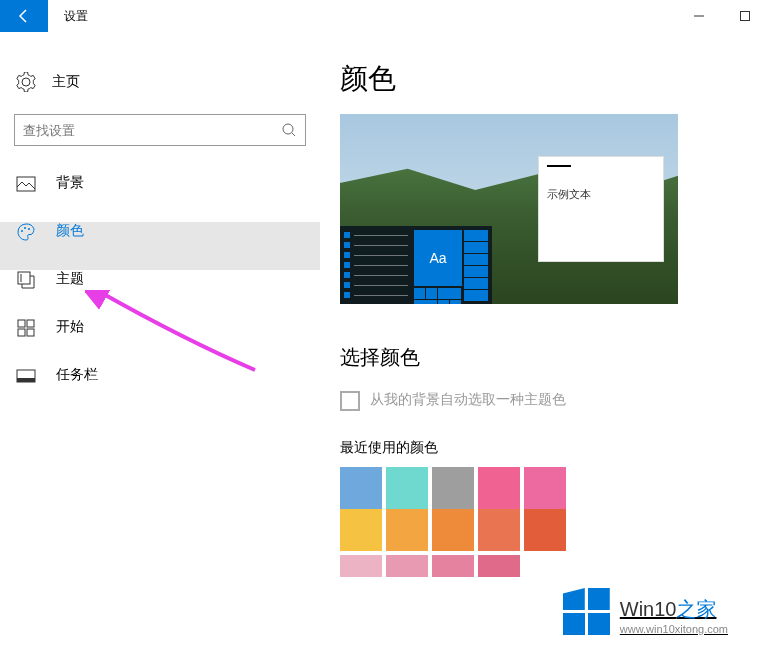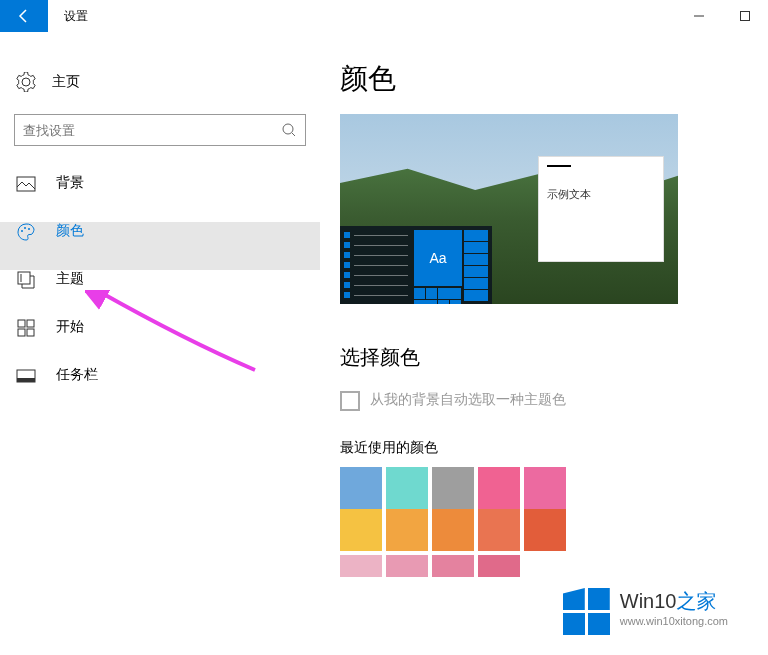--- a/index.html
+++ b/index.html
@@ -57,21 +57,21 @@
     .checkbox { width: 20px; height: 20px; border: 2px solid #aaa; margin-right: 10px; }
     .checkbox-label { font-size: 14px; }
     
     .color-heading { font-size: 14px; margin-top: 28px; margin-bottom: 10px; }
     .swatch-row { display: flex; gap: 4px; }
     .swatch { width: 42px; height: 42px; }
     .swatch-sm { width: 42px; height: 22px; }
     
     .arrow-annotation { position: absolute; left: 85px; top: 290px; pointer-events: none; }
     
-    .watermark { position: absolute; right: 40px; bottom: 20px; display: flex; align-items: flex-start; gap: 10px; }
+    .watermark { position: absolute; right: 40px; bottom: 20px; display: flex; align-items: flex-end; gap: 10px; text-decoration: underline; }
     .wm-logo { display: grid; grid-template-columns: 22px 22px; grid-template-rows: 22px 22px; gap: 3px; }
     .wm-logo div { background: #0078d7; }
     .wm-logo div:nth-child(1) { clip-path: polygon(0 25%, 100% 0, 100% 100%, 0 100%); }
     .wm-logo div:nth-child(2) { clip-path: polygon(0 0, 100% -10%, 100% 100%, 0 100%); }
     .wm-text { display: flex; flex-direction: column; }
     .wm-title { font-size: 20px; font-weight: 400; color: #333; }
     .wm-title .accent { color: #0078d7; }
     .wm-url { font-size: 11px; color: #888; }
   </style>
 </head>

